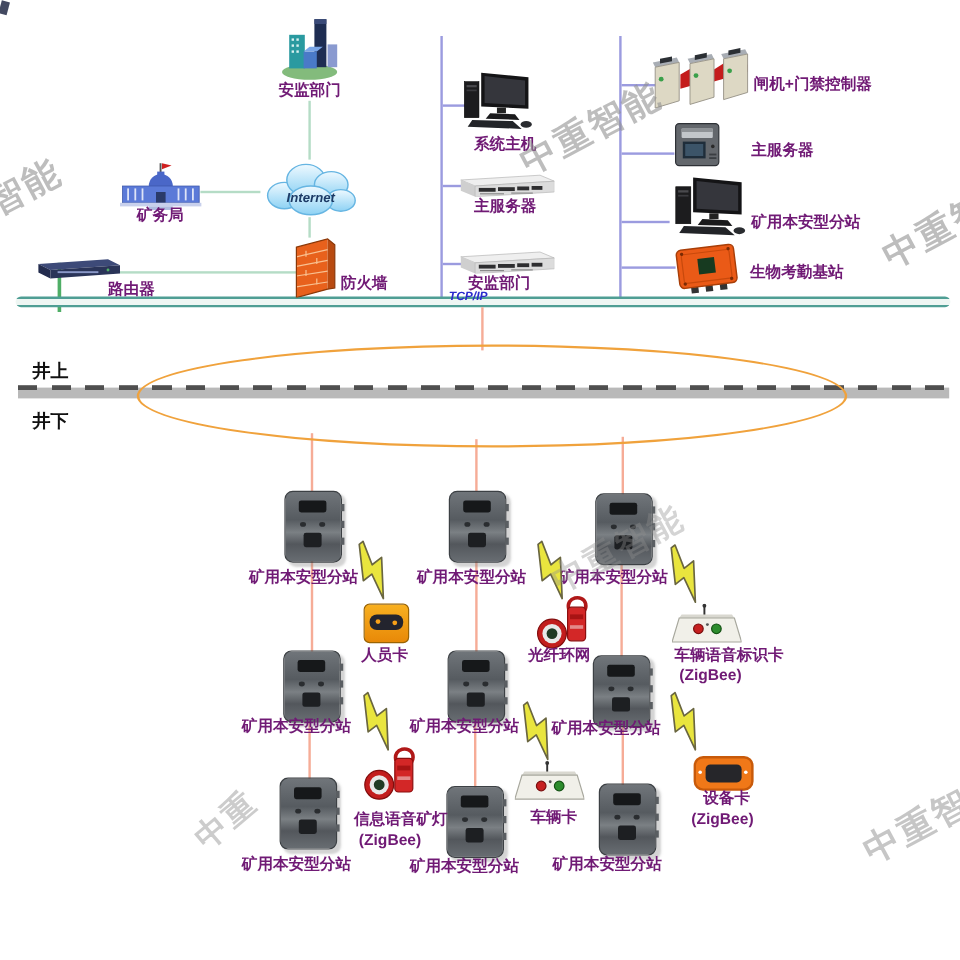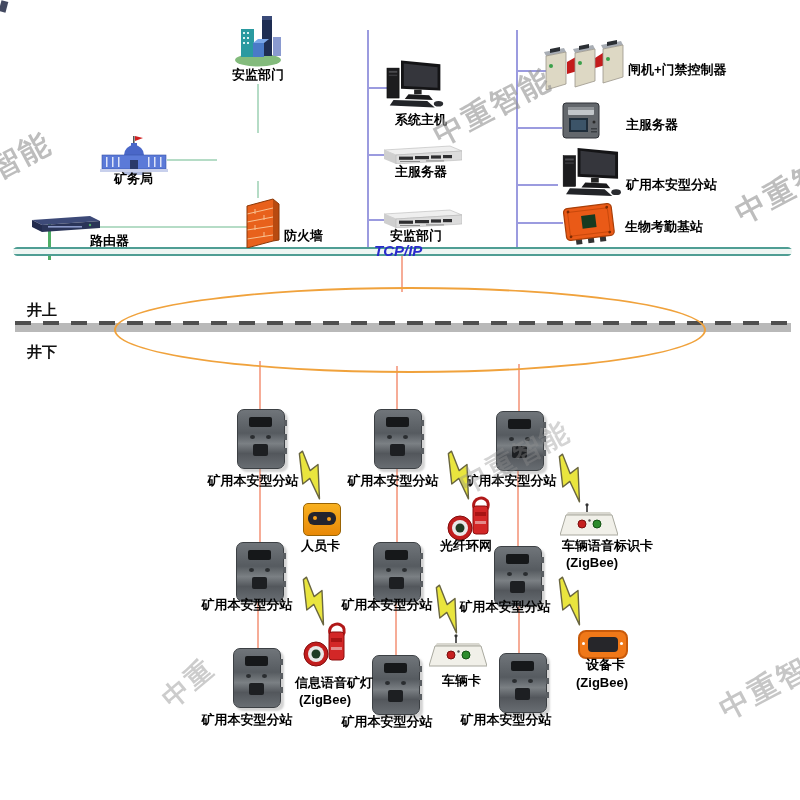--- a/index.html
+++ b/index.html
@@ -5,32 +5,32 @@
   html,body{margin:0;padding:0;background:#fff;}
   .canvas{position:relative;width:800px;height:800px;background:#fff;overflow:hidden;
           font-family:"Liberation Sans",sans-serif;}
   .v{position:absolute;width:2px;}
   .h{position:absolute;height:2px;}
   .lgreen{background:#b5dcc6;}
   .bgreen{background:#4fae66;}
   .peri{background:#9b9bdf;}
   .salmon{background:#f6ac97;}
   .node{position:absolute;}
-  .lbl{position:absolute;font-size:13px;font-weight:700;color:#000000;white-space:nowrap;line-height:1.15;}
+  .lbl{position:absolute;font-size:13px;font-weight:700;color:#701a75;white-space:nowrap;line-height:1.15;}
   .lblc{text-align:center;width:96px;}
   .bus{position:absolute;left:13px;top:247px;width:779px;height:9px;border-radius:5px;
        background:linear-gradient(180deg,#4f9e94 0 2px,#eef6f3 2px 7px,#4f9e94 7px 9px);}
   .band{position:absolute;left:15px;top:323px;width:776px;height:9px;background:#b9b9b9;}
   .dash{position:absolute;left:15px;top:321px;width:776px;height:4px;
         background:repeating-linear-gradient(90deg,#4f4f4f 0 16px,transparent 16px 28px);}
   .ring{position:absolute;left:114px;top:287px;width:588px;height:82px;border:2px solid #f0a23c;
         border-radius:50%;background:transparent;}
   .ringlbl{position:absolute;left:324px;top:304px;font-size:34px;font-weight:500;color:#161616;letter-spacing:3px;}
   .side{font-size:15px;font-weight:700;color:#111;}
-  .tcpip{position:absolute;left:374px;top:242px;font-size:15px;font-weight:700;font-style:italic;color:#2a2acc;}
+  .tcpip{position:absolute;left:374px;top:242px;font-size:10px;font-weight:700;font-style:italic;color:#2a2acc;}
   .wm{position:absolute;font-weight:700;color:#8f8f8f;opacity:.58;letter-spacing:2px;white-space:nowrap;
       font-size:30px;transform-origin:left center;pointer-events:none;z-index:50;}
   
   .sub{position:absolute;width:46px;height:58px;border-radius:7px;border:1px solid #3c4044;
        background:linear-gradient(180deg,#70757a,#565b60 40%,#7b8084 58%,#53575c 75%,#686d72);
        box-shadow:3px 3px 2px rgba(130,130,130,.35);}
   .sub:before{content:"";position:absolute;left:11px;top:7px;width:23px;height:10px;background:#16181a;border-radius:2px;}
   .sub:after{content:"";position:absolute;left:15px;top:34px;width:15px;height:12px;background:#1d1f22;border-radius:2px;}
   .sub i{position:absolute;left:12px;top:25px;width:5px;height:4px;background:#2a2d30;border-radius:50%;
          box-shadow:16px 0 0 #2a2d30;}
@@ -187,20 +187,32 @@
         <rect x="54" y="22" width="1.5" height="10"></rect>
           <rect x="60" y="22" width="1.5" height="10"></rect>
       </g>
       <rect x="30" y="25" width="8" height="9" fill="#2a3a6a"></rect>
       <rect x="0" y="34" width="68" height="3" fill="#c8d0ec"></rect>
       <rect x="24" y="37" width="20" height="3" fill="#b0bce0"></rect>
     </svg>
   </div>
   <div class="lbl" style="left:114px;top:172px;">矿务局</div>
 
+  <div class="node" style="left:215px;top:129px;">
+    <svg width="86" height="54" viewBox="0 0 86 54">
+      <g fill="url(#cg)" stroke="#66b5e2" stroke-width="1.2">
+        <ellipse cx="22" cy="34" rx="14" ry="11"></ellipse>
+        <ellipse cx="40" cy="21" rx="16" ry="13"></ellipse>
+        <ellipse cx="61" cy="25" rx="14" ry="11"></ellipse>
+        <ellipse cx="69" cy="38" rx="12" ry="9"></ellipse>
+        <ellipse cx="44" cy="38" rx="18" ry="12"></ellipse>
+      </g>
+      <text x="44" y="39" text-anchor="middle" font-size="11" font-style="italic" font-weight="bold" fill="#1d3b66">Internet</text>
+    </svg>
+  </div>
 
   <div class="node" style="left:244px;top:196px;">
     <svg width="38" height="52" viewBox="0 0 38 52">
       <polygon points="3,10 29,3 29,45 3,52" fill="#e8611c"></polygon>
       <polygon points="29,3 35,8 35,44 29,45" fill="#b84a10"></polygon>
       <g stroke="#f8c090" stroke-width="1">
         <line x1="3" y1="18" x2="29" y2="12"></line>
           <line x1="3" y1="26" x2="29" y2="21"></line>
         <line x1="3" y1="34" x2="29" y2="30"></line>
           <line x1="3" y1="43" x2="29" y2="39"></line>

